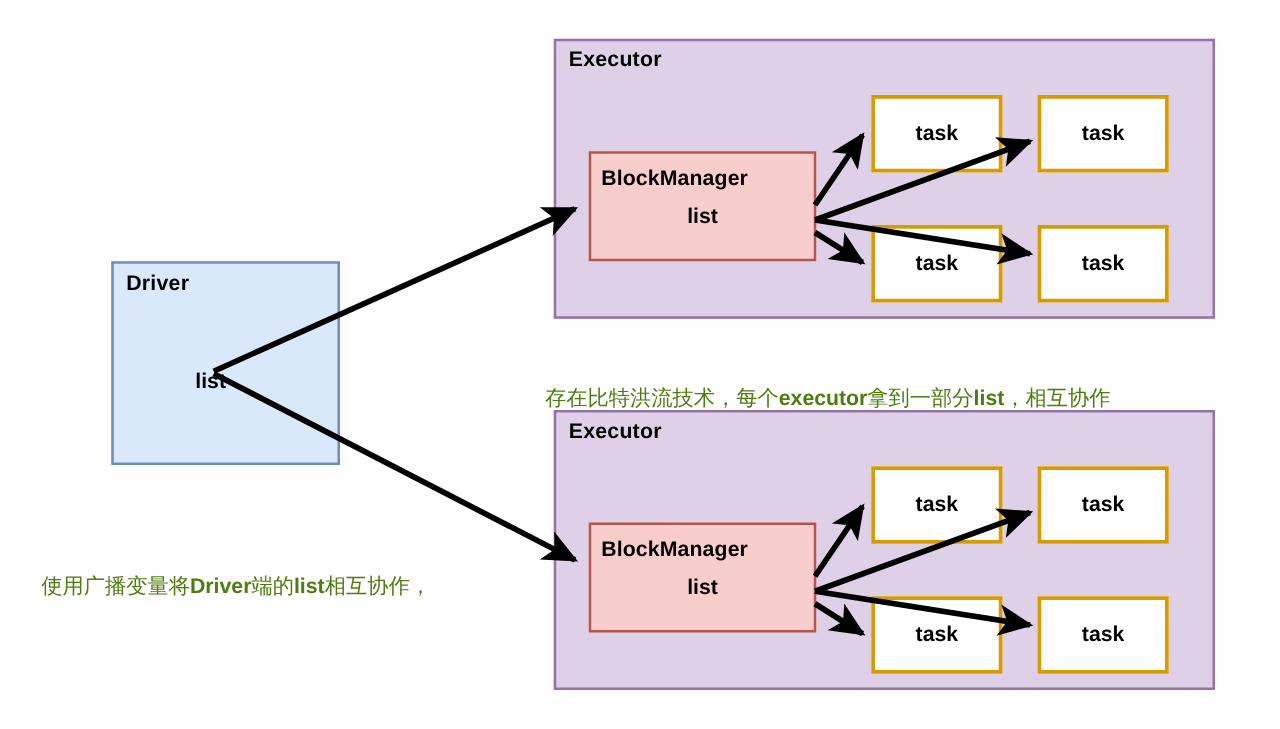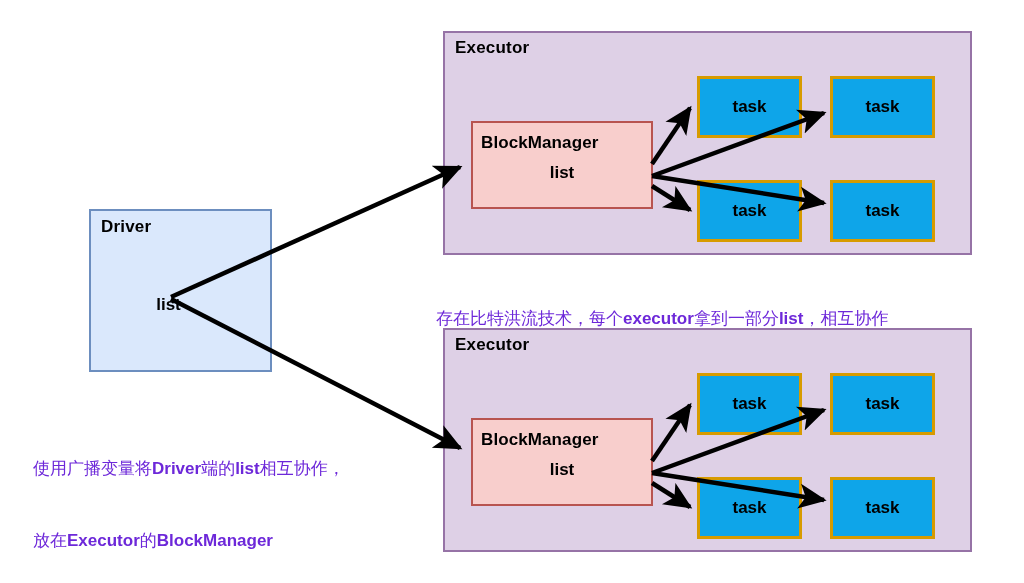--- a/index.html
+++ b/index.html
@@ -98,21 +98,21 @@
     text-align: center;
     font-size: 17px;
     font-weight: bold;
     color: #000;
   }
 
   
   .task-box {
     width: 105px;
     height: 62px;
-    background: #0ea5e9;
+    background: #ffffff;
     border-color: #d79b00;
     border-width: 3px;
     display: flex;
     align-items: center;
     justify-content: center;
     font-size: 17px;
     font-weight: bold;
     color: #000;
   }
   .task-a { left: 252px; top: 43px; }
@@ -126,21 +126,21 @@
     left: 0;
     top: 0;
     width: 1024px;
     height: 583px;
     pointer-events: none;
   }
 
   
   .annotation {
     position: absolute;
-    color: #6d28d9;
+    color: #4d7c0f;
     white-space: pre;
     font-family: "Liberation Serif", serif;
     font-size: 17px;
     line-height: 24px;
   }
   .annotation b {
     font-family: "Liberation Sans", sans-serif;
     font-weight: bold;
   }
   .anno-mid { left: 419px; top: 283px; }
@@ -225,16 +225,15 @@
       <path d="M652,473 L824,500" stroke="#000000" stroke-width="4.5" fill="none" marker-end="url(#ah)"></path>
     </g>
   </svg>
 
   <div class="annotation anno-mid">
     <span><span>存在比特洪流技术，每个</span><b>executor</b><span>拿到一部分</span><b>list</b><span>，相互协作</span></span>
   </div>
 
   <div class="annotation anno-left">
     <div><span>使用广播变量将</span><b>Driver</b><span>端的</span><b>list</b><span>相互协作，</span></div>
-    <div><span>放在</span><b>Executor</b><span>的</span><b>BlockManager</b></div>
   </div>
 
 </div>
 
 </body></html>

